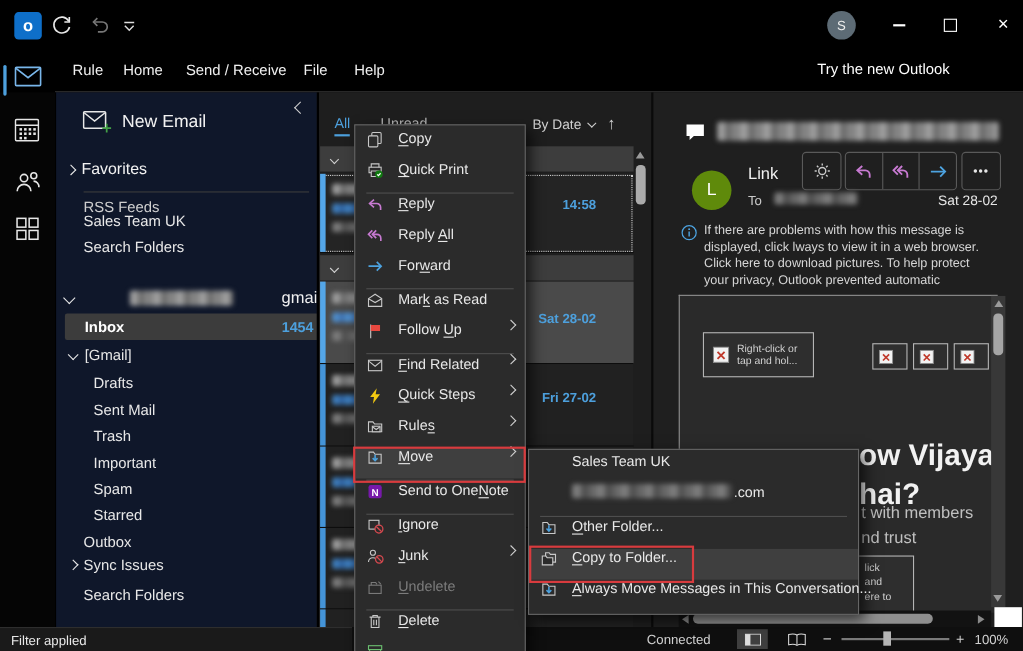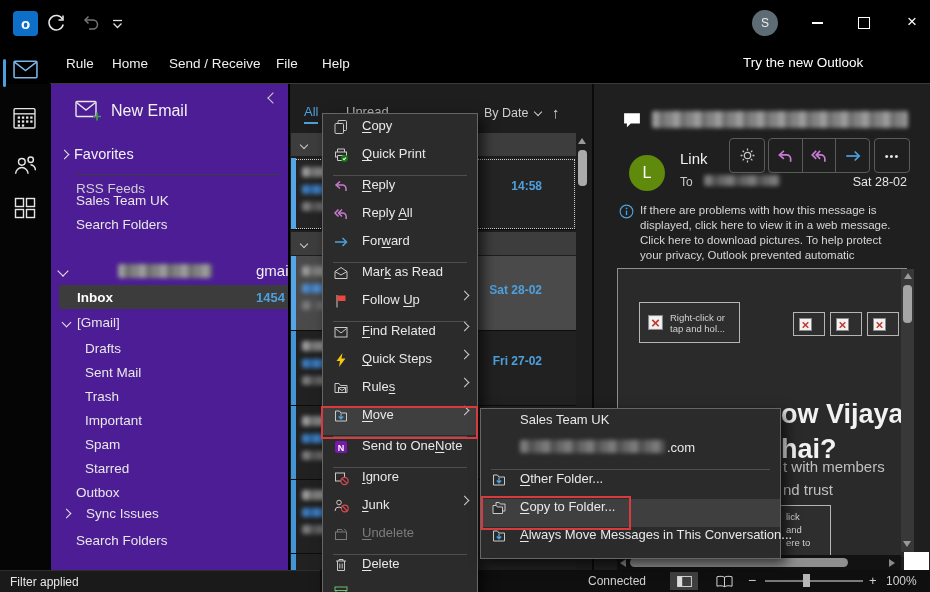--- a/index.html
+++ b/index.html
@@ -125,21 +125,21 @@
     <div class="abs" style="left:14px;top:113px;">
       <svg width="22" height="22" viewBox="0 0 22 22" fill="none" stroke="#e6e6e6" stroke-width="1.4">
           <rect x="1.5" y="1.5" width="8" height="8"></rect>
           <rect x="12.5" y="1.5" width="8" height="8"></rect>
           <rect x="1.5" y="12.5" width="8" height="8"></rect>
           <rect x="12.5" y="12.5" width="8" height="8"></rect>
         </svg>
     </div>
   </div>
 
-  <div class="abs" style="left:50px;top:84px;width:238px;height:486px;background:#4c1d95;border-left:1px solid #000;">
+  <div class="abs" style="left:50px;top:84px;width:238px;height:486px;background:#0f172a;border-left:1px solid #000;">
     <span class="abs chev chev-l" style="left:218px;top:10px;border-color:#cfcfcf;"></span>
 
     <div class="abs" style="left:24px;top:15px;display:flex;align-items:center;">
       <span>
         <svg width="27" height="23" viewBox="0 0 27 23" fill="none" stroke="#e8e8e8" stroke-width="1.4">
             <rect x="1" y="2.5" width="20" height="15" rx="1"></rect>
             <path d="M1.5 3.5 L11 11 L20.5 3.5"></path>
             <path d="M22 13.5 v8 M18 17.5 h8" stroke="#43a047" stroke-width="1.6"></path>
           </svg>
       </span>
@@ -174,21 +174,21 @@
 
     <div class="fitem" style="left:34px;top:254px;">Drafts</div>
     <div class="fitem" style="left:34px;top:278px;">Sent Mail</div>
     <div class="fitem" style="left:34px;top:302px;">Trash</div>
     <div class="fitem" style="left:34px;top:326px;">Important</div>
     <div class="fitem" style="left:34px;top:350px;">Spam</div>
     <div class="fitem" style="left:34px;top:374px;">Starred</div>
     <div class="fitem" style="left:25px;top:398px;">Outbox</div>
     <div class="abs" style="left:12px;top:422px;display:flex;align-items:center;">
       <span class="chev chev-r" style="border-color:#e8e8e8;"></span>
-      <span style="margin-left:16px;font-size:13.5px;">Sync Issues</span>
+      <span style="margin-left:6px;font-size:13.5px;">Sync Issues</span>
     </div>
     <div class="fitem" style="left:25px;top:446px;">Search Folders</div>
   </div>
 
   <div class="abs" style="left:288px;top:84px;width:304px;height:486px;background:#1e1e1e;border-left:2px solid #000;">
 
     <span class="abs" style="left:14px;top:20px;font-size:13px;color:#4da0dd;border-bottom:2px solid #4da0dd;padding-bottom:3px;">All</span>
     <span class="abs" style="left:56px;top:20px;font-size:13px;color:#b4b4b4;">Unread</span>
     <span class="abs" style="left:194px;top:22px;display:flex;align-items:center;">
       <span style="font-size:12.5px;color:#d0d0d0;">By Date</span>
@@ -303,21 +303,21 @@
 
     <span class="abs" style="left:25px;top:120px;">
       <svg width="15" height="15" viewBox="0 0 16 16">
           <circle cx="8" cy="8" r="6.8" stroke="#4da3e0" fill="none" stroke-width="1.2"></circle>
           <path d="M8 7 V11.8" stroke="#4da3e0" stroke-width="1.4"></path>
           <circle cx="8" cy="4.6" r="0.95" fill="#4da3e0"></circle>
         </svg>
     </span>
     <div class="abs" style="left:46px;top:119px;width:270px;font-size:11.5px;line-height:15px;color:#d6d6d6;">
       <div>If there are problems with how this message is</div>
-      <div>displayed, click here to view it in a web message.</div>
+      <div>displayed, click lways to view it in a web browser.</div>
       <div>Click here to download pictures. To help protect</div>
       <div>your privacy, Outlook prevented automatic</div>
     </div>
   </div>
 
   <div class="abs" style="left:617px;top:268px;width:289px;height:288px;background:#2a2a2a;border-top:1px solid #8f8f8f;border-left:1px solid #8f8f8f;">
     <div class="blockbox" style="left:21px;top:33px;width:99px;height:39px;">
       <span style="margin-left:8px;">
           <svg width="15" height="15" viewBox="0 0 14 14">
             <rect x="0.5" y="0.5" width="13" height="13" fill="#f2f2f2" stroke="#8a8a8a"></rect>

